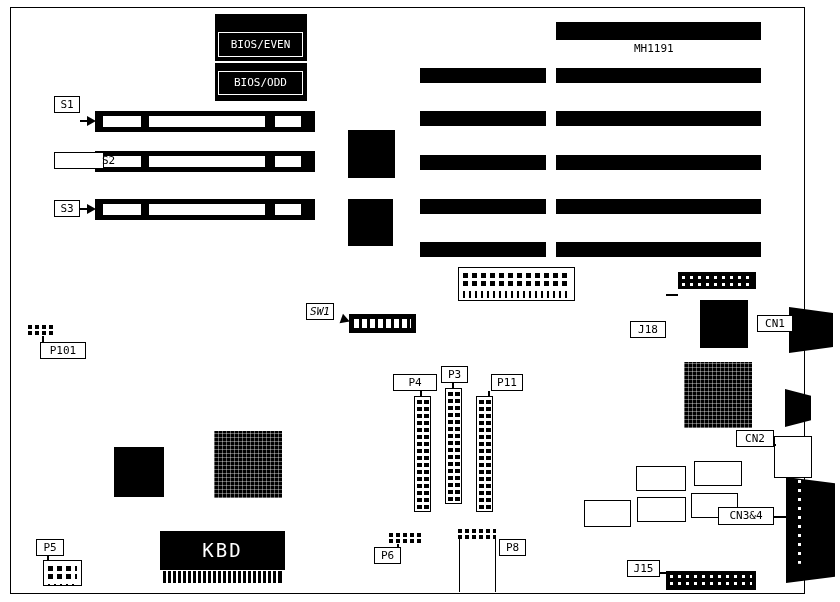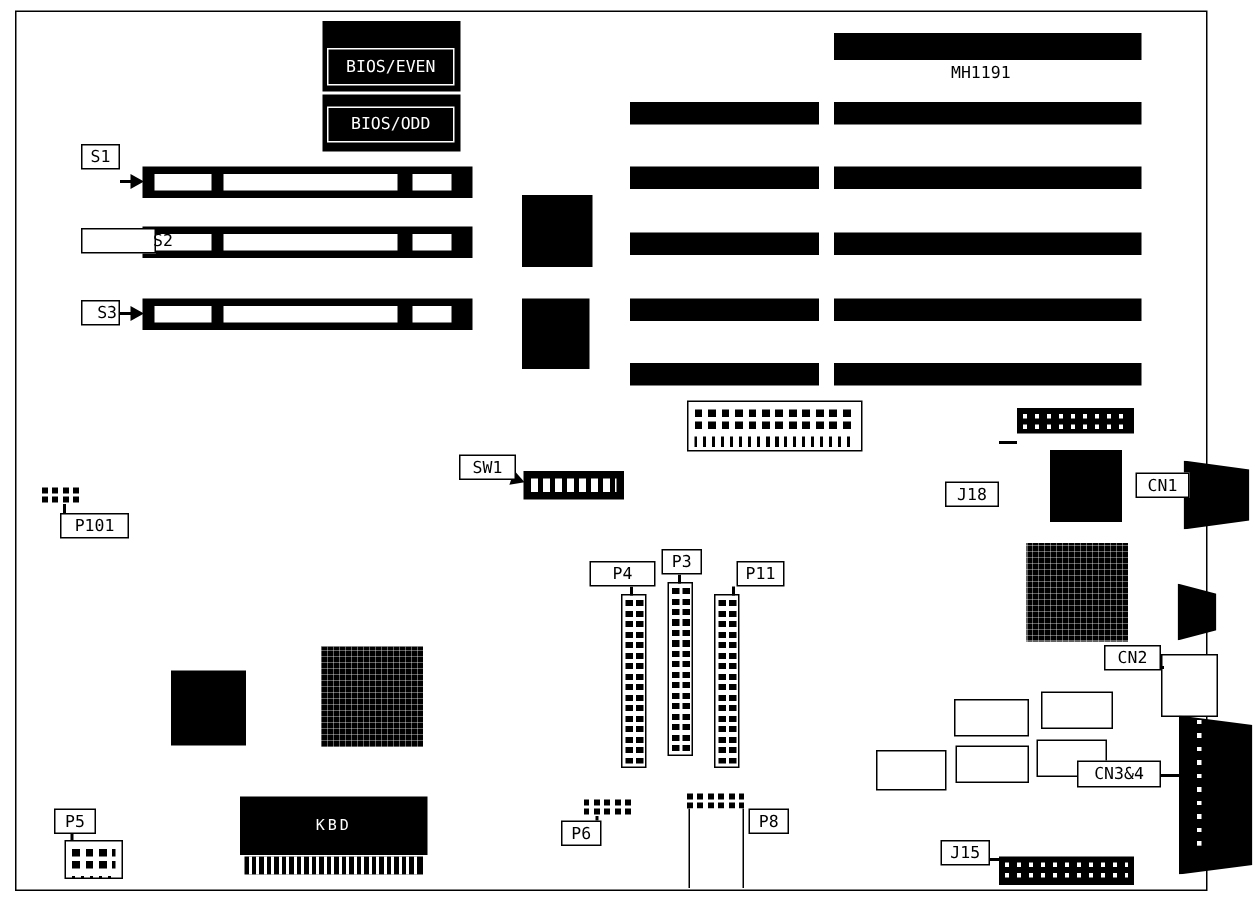--- a/index.html
+++ b/index.html
@@ -73,21 +73,21 @@
   <div class="abs simm" style="left:95px;top:199px;width:220px;height:21px;"></div>
 
   <div class="abs label" style="left:54px;top:96px;width:26px;height:17px;">S1</div>
   <div class="abs leader" style="left:80px;top:120px;width:8px;height:2px;"></div>
   <div class="abs arrow-r" style="left:87px;top:116px;"></div>
 
   <div class="abs label" style="left:54px;top:152px;width:26px;height:17px;padding-left:47px;">S2</div>
   <div class="abs leader" style="left:80px;top:160px;width:8px;height:2px;"></div>
   <div class="abs arrow-r" style="left:87px;top:156px;"></div>
 
-  <div class="abs label" style="left:54px;top:200px;width:26px;height:17px;text-align:right;">S3</div>
+  <div class="abs label" style="left:54px;top:200px;width:26px;height:17px;">S3</div>
   <div class="abs leader" style="left:80px;top:208px;width:8px;height:2px;"></div>
   <div class="abs arrow-r" style="left:87px;top:204px;"></div>
 
   <div class="abs black" style="left:348px;top:130px;width:47px;height:48px;"></div>
   <div class="abs black" style="left:348px;top:199px;width:45px;height:47px;"></div>
 
   <div class="abs black" style="left:556px;top:22px;width:205px;height:18px;"></div>
   <div class="abs plain-text" style="left:634px;top:42px;width:72px;height:14px;">MH1191</div>
 
   <div class="abs black" style="left:420px;top:68px;width:126px;height:15px;"></div>
@@ -100,21 +100,21 @@
   <div class="abs black" style="left:556px;top:199px;width:205px;height:15px;"></div>
   <div class="abs black" style="left:420px;top:242px;width:126px;height:15px;"></div>
   <div class="abs black" style="left:556px;top:242px;width:205px;height:15px;"></div>
 
   <div class="abs pins-box" style="left:458px;top:267px;width:117px;height:34px;"></div>
 
   <div class="abs dots-white-2" style="left:678px;top:272px;width:78px;height:17px;"></div>
   <div class="abs label" style="left:630px;top:289px;width:36px;height:17px;margin-top:32px;">J18</div>
   <div class="abs leader" style="left:666px;top:294px;width:12px;height:2px;"></div>
 
-  <div class="abs label" style="left:306px;top:303px;width:38px;height:17px;">SW1</div>
+  <div class="abs label" style="left:306px;top:303px;width:28px;height:17px;font-style:italic;">SW1</div>
   <div class="abs arrow-r" style="left:341px;top:315px;transform:rotate(20deg);"></div>
   <div class="abs dip" style="left:349px;top:314px;width:67px;height:19px;"></div>
 
   <div class="abs pins-h2" style="left:28px;top:325px;width:28px;height:11px;"></div>
   <div class="abs leader" style="left:42px;top:336px;width:2px;height:6px;"></div>
   <div class="abs label" style="left:40px;top:342px;width:46px;height:17px;">P101</div>
 
   <div class="abs black" style="left:700px;top:300px;width:48px;height:48px;"></div>
   <div class="abs label" style="left:757px;top:315px;width:36px;height:17px;">CN1</div>
   <div class="abs dsub" style="left:789px;top:307px;width:44px;height:46px;clip-path:polygon(0 0,100% 13%,100% 87%,0 100%);"></div>
@@ -143,21 +143,21 @@
   <div class="abs label" style="left:393px;top:374px;width:44px;height:17px;">P4</div>
   <div class="abs leader" style="left:420px;top:391px;width:2px;height:6px;"></div>
   <div class="abs label" style="left:441px;top:366px;width:27px;height:17px;">P3</div>
   <div class="abs leader" style="left:452px;top:383px;width:2px;height:6px;"></div>
   <div class="abs label" style="left:491px;top:374px;width:32px;height:17px;">P11</div>
   <div class="abs leader" style="left:488px;top:391px;width:2px;height:6px;"></div>
 
   <div class="abs black" style="left:114px;top:447px;width:50px;height:50px;"></div>
   <div class="abs chip-tex" style="left:214px;top:431px;width:68px;height:67px;"></div>
 
-  <div class="abs black" style="left:160px;top:531px;width:125px;height:39px;color:#fff;font-size:10px;
+  <div class="abs black" style="left:160px;top:531px;width:125px;height:39px;color:#fff;font-size:19px;
        line-height:39px;text-align:center;letter-spacing:2px;">KBD</div>
   <div class="abs stripes-v" style="left:163px;top:571px;width:119px;height:12px;"></div>
 
   <div class="abs label" style="left:36px;top:539px;width:28px;height:17px;">P5</div>
   <div class="abs leader" style="left:47px;top:556px;width:2px;height:4px;"></div>
   <div class="abs pins-box" style="left:43px;top:560px;width:39px;height:26px;"></div>
 
   <div class="abs pins-h2" style="left:389px;top:533px;width:32px;height:11px;"></div>
   <div class="abs leader" style="left:397px;top:544px;width:2px;height:4px;"></div>
   <div class="abs label" style="left:374px;top:547px;width:27px;height:17px;">P6</div>

